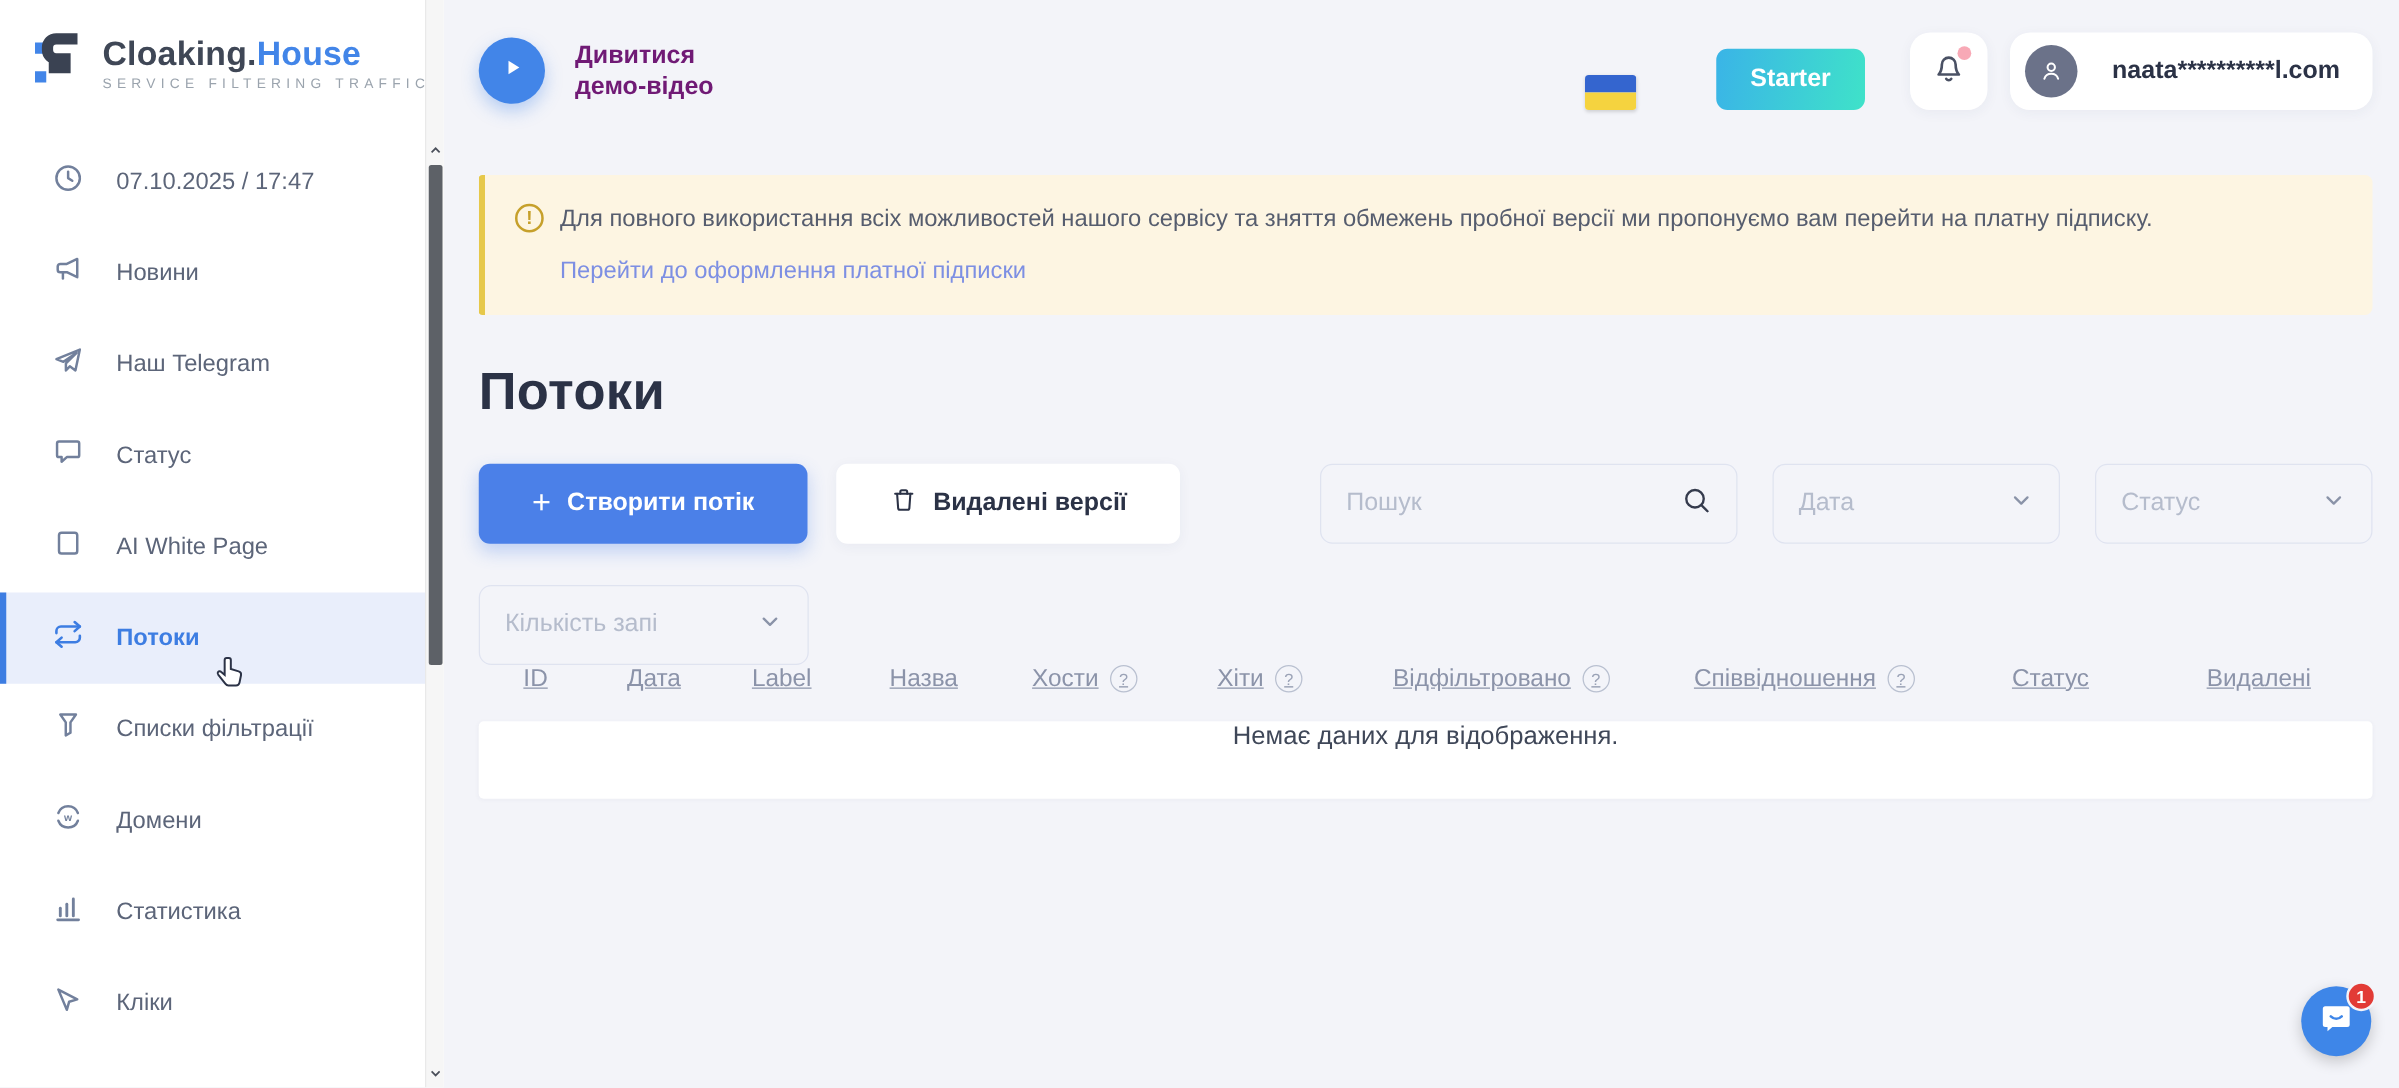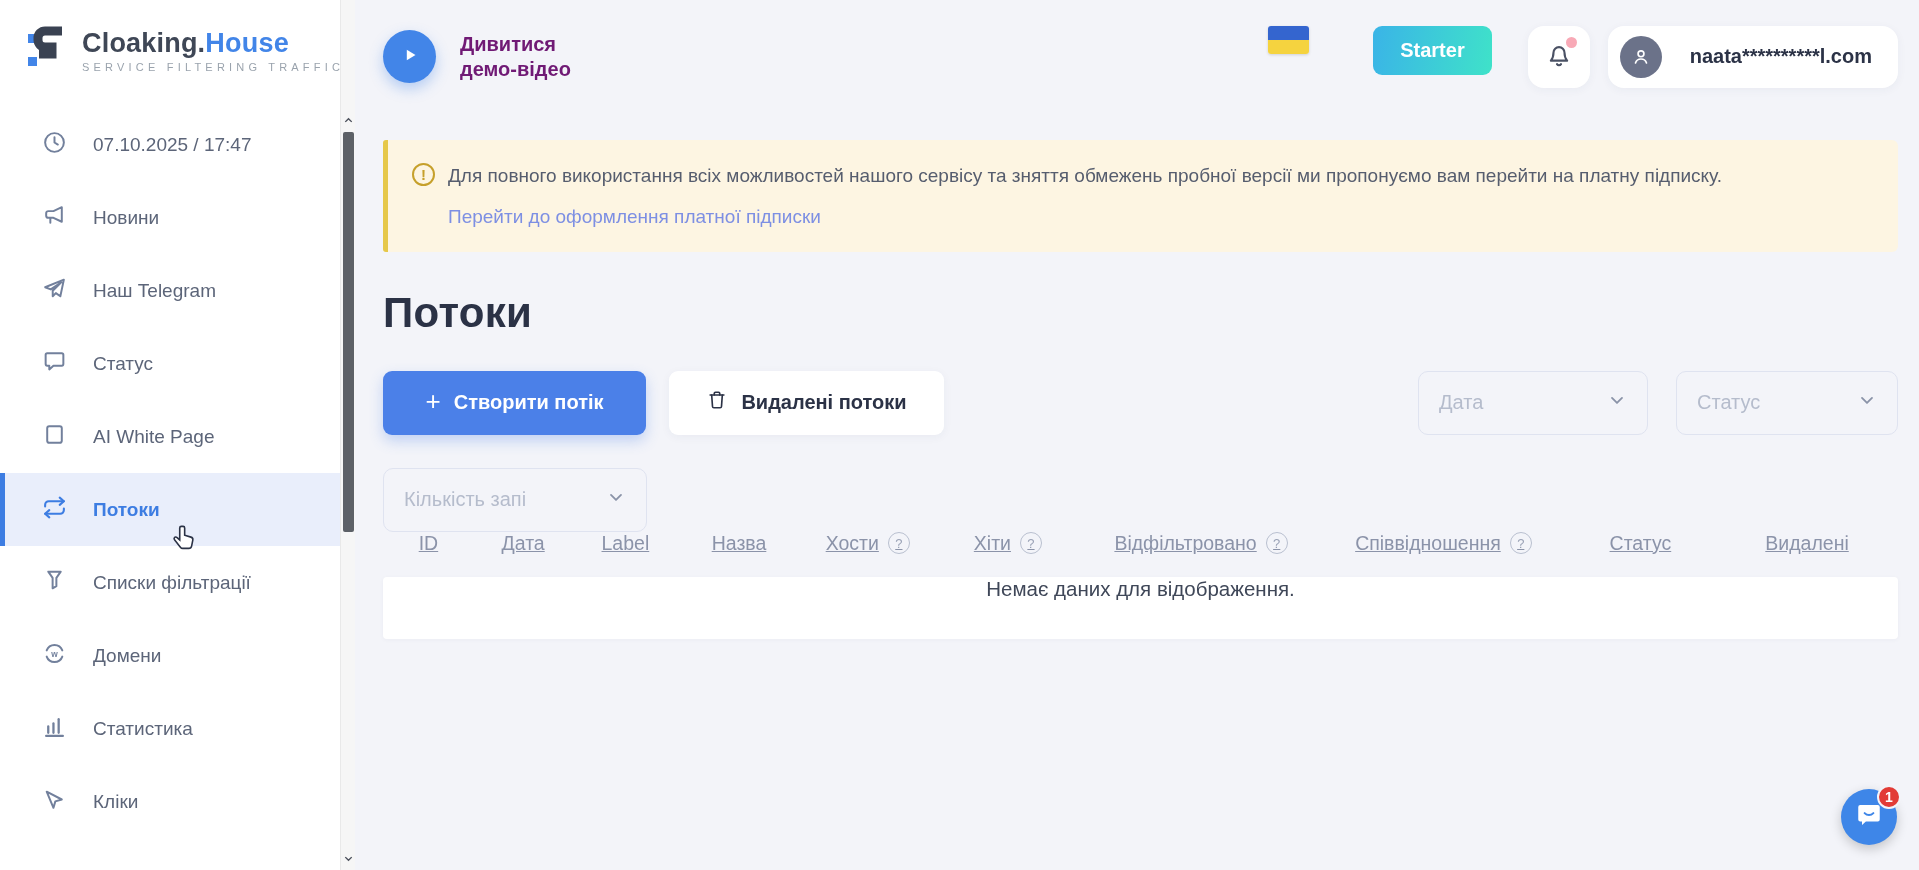--- a/index.html
+++ b/index.html
@@ -61,21 +61,21 @@
     height:113px; display:flex; align-items:center;
     padding:0 21px 0 28px;
   }
   .play-btn {
     width:53px; height:53px; border-radius:50%;
     background:#4285e8; display:flex; align-items:center; justify-content:center;
     cursor:pointer; flex-shrink:0;
     box-shadow:0 6px 14px rgba(66,133,232,.35);
   }
   .demo-text { margin-left:24px; font-size:20px; font-weight:700; line-height:1.25; color:#701a75; cursor:pointer; }
-  .topbar-right { margin-left:auto; display:flex; align-items:flex-start;padding-left:14px; }
+  .topbar-right { margin-left:auto; display:flex; align-items:flex-end;padding-left:14px; }
   .flag { width:41px; height:28px; border-radius:3px; overflow:hidden; cursor:pointer; margin-right:64px; box-shadow:0 1px 3px rgba(0,0,0,.15); }
   .flag .b { height:14px; background:#3465cf; }
   .flag .y { height:14px; background:#f5d33f; }
   .plan-badge {
     padding:13px 27px; border-radius:9px;
     background:linear-gradient(100deg,#3ab4e7 0%,#3fe2c9 100%);
     color:#fff; font-size:20px; font-weight:700; cursor:pointer;
     margin-right:36px;
   }
   .bell-card {
@@ -363,24 +363,31 @@
         <button class="btn btn-primary">
           <span class="btn-plus">+</span>
           <span>Створити потік</span>
         </button>
         <button class="btn btn-light">
           <span><svg viewBox="0 0 24 24" fill="none" stroke-width="1.8" stroke-linecap="round" stroke-linejoin="round">
                 <path d="M4.5 6.5h15"></path>
                 <path d="M9 6.5V4.8A1.3 1.3 0 0 1 10.3 3.5h3.4A1.3 1.3 0 0 1 15 4.8v1.7"></path>
                 <path d="M6.2 6.5l.9 12.6a1.5 1.5 0 0 0 1.5 1.4h6.8a1.5 1.5 0 0 0 1.5-1.4l.9-12.6"></path>
               </svg></span>
-          <span>Видалені потоки</span>
+          <span>Видалені версії</span>
         </button>
 
         <div class="filters">
+          <div class="field search-field">
+            <input type="text" placeholder="Пошук" style="">
+            <span><svg viewBox="0 0 24 24" fill="none" stroke-width="1.9" stroke-linecap="round">
+                  <circle cx="11" cy="11" r="7"></circle>
+                  <path d="M16.5 16.5 21 21"></path>
+                </svg></span>
+          </div>
           <div class="field select-field w-date">
             <span>Дата</span>
             <span><svg viewBox="0 0 24 24" fill="none" stroke-width="2.2" stroke-linecap="round" stroke-linejoin="round">
                   <path d="M6 9.5l6 6 6-6"></path>
                 </svg></span>
           </div>
           <div class="field select-field w-status">
             <span>Статус</span>
             <span><svg viewBox="0 0 24 24" fill="none" stroke-width="2.2" stroke-linecap="round" stroke-linejoin="round">
                   <path d="M6 9.5l6 6 6-6"></path>

